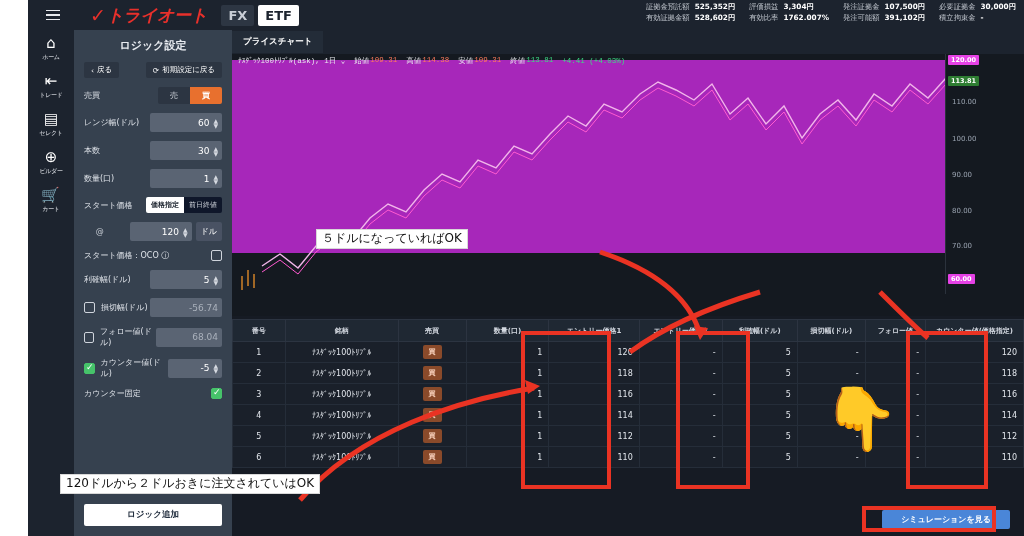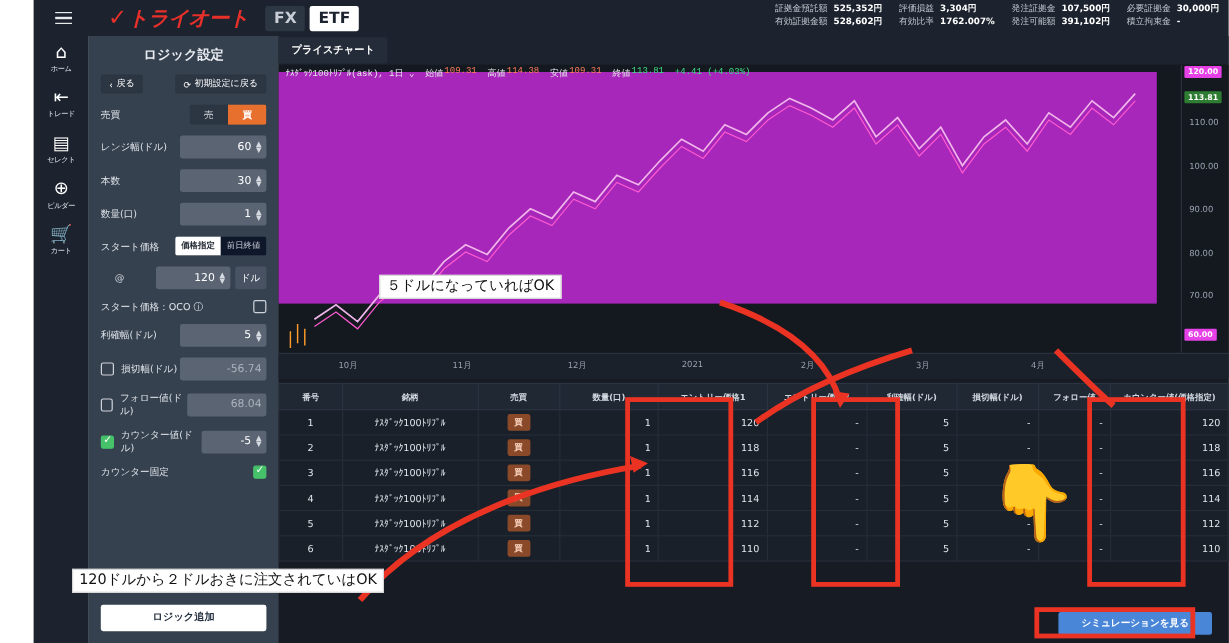--- a/index.html
+++ b/index.html
@@ -119,21 +119,21 @@
     position:absolute; top:0; left:0; right:0; height:14px; z-index: 4;
     display:flex; align-items:center; gap:9px; padding-left:6px;
     font-size:7.5px; color:#e9eaee; background: transparent; font-family: Liberation Mono, monospace;
   }
   .chart-hdr .q { display:flex; gap:1px; }
   .chart-hdr .qn { color:#ff7b5c; }
   .chart-hdr .up { color:#3ddc84; }
   .plot { position:absolute; left:0; top:0; right:60px; bottom:22px; }
   .band { position:absolute; left:0; right:0; top:6px; bottom:41px; background:#b428c8; opacity:0.92; }
   .yaxis {
-    position:absolute; right:0; top:0; bottom:22px; width:40px; background:#141920;
+    position:absolute; right:0; top:0; bottom:22px; width:79px; background:#141920;
     border-left:1px solid #2b323c; font-size:7px; color:#9aa3b0;
   }
   .ytick { position:absolute; left:6px; transform:translateY(-50%); }
   .ybadge {
     position:absolute; left:2px; transform:translateY(-50%); font-size:6.5px;
     padding:1px 3px; color:#fff; font-weight:bold; border-radius:1px;
   }
   .xaxis {
     position:absolute; left:0; right:0; bottom:0; height:22px; background:#1b212b;
     border-top:1px solid #2b323c; font-size:7px; color:#98a1ae;
@@ -419,29 +419,20 @@
         <div class="ybadge" style="top:6px;background:#e641e6">120.00</div>
         <div class="ytick" style="top:48px">110.00</div>
         <div class="ybadge" style="top:27px;background:#2e7d32">113.81</div>
         <div class="ytick" style="top:85px">100.00</div>
         <div class="ytick" style="top:121px">90.00</div>
         <div class="ytick" style="top:157px">80.00</div>
         <div class="ytick" style="top:192px">70.00</div>
         <div class="ybadge" style="top:225px;background:#e641e6">60.00</div>
       </div>
 
-      <div class="xaxis">
-        <div class="xtick" style="left:58px">10月</div>
-        <div class="xtick" style="left:153px">11月</div>
-        <div class="xtick" style="left:249px">12月</div>
-        <div class="xtick" style="left:345px">2021</div>
-        <div class="xtick" style="left:441px">2月</div>
-        <div class="xtick" style="left:537px">3月</div>
-        <div class="xtick" style="left:633px">4月</div>
-      </div>
     </div>
 
     <div class="tablewrap">
 
       <table>
         <colgroup>
           <col style="width:7%">
             <col style="width:15%">
             <col style="width:9%">
             <col style="width:11%">

